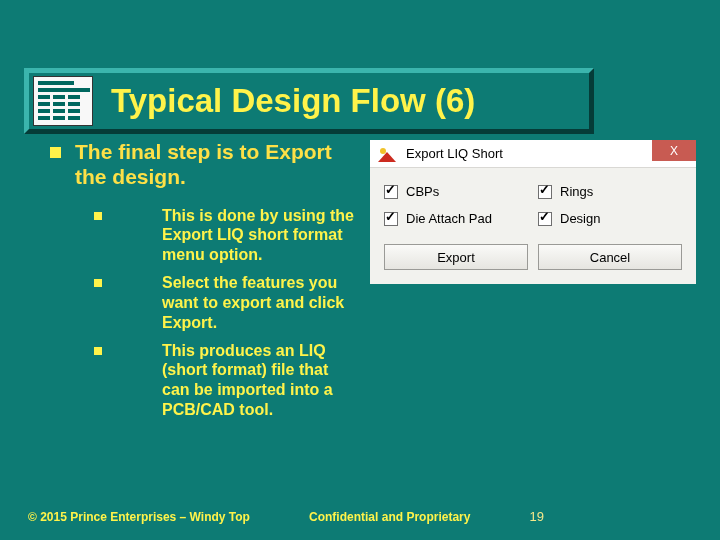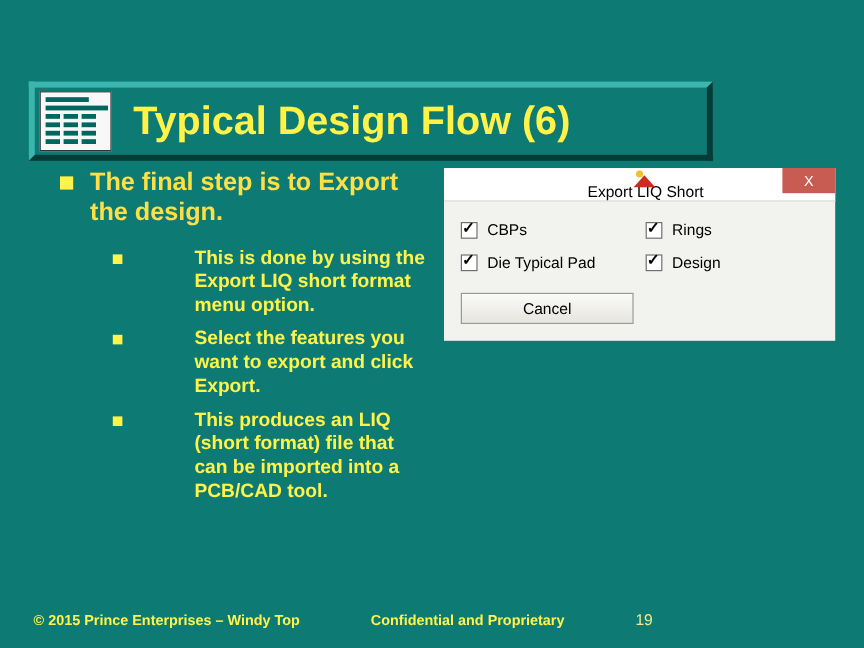--- a/index.html
+++ b/index.html
@@ -104,21 +104,20 @@
     font-size: 13px;
     color: #000;
   }
   .dlg-title {
     height: 28px;
     background: #fff;
     border-bottom: 1px solid #d9d8d4;
     display: flex;
     align-items: center;
     position: relative;
-    flex-direction: column;
   }
   .dlg-ico {
     width: 18px;
     height: 16px;
     margin-left: 8px;
     position: relative;
   }
   .dlg-ico .mtn {
     position: absolute;
     left: 0; top: 6px;
@@ -276,28 +275,31 @@
       <div class="chk checked">
         <div class="box"></div>
         <span>CBPs</span>
       </div>
       <div class="chk checked">
         <div class="box"></div>
         <span>Rings</span>
       </div>
       <div class="chk checked">
         <div class="box"></div>
-        <span>Die Typical Pad</span>
+        <span>Die Attach Pad</span>
       </div>
       <div class="chk checked">
         <div class="box"></div>
         <span>Design</span>
       </div>
     </div>
     <div class="btn-row">
+      <div class="btn">
+        <span>Export</span>
+      </div>
       <div class="btn">
         <span>Cancel</span>
       </div>
     </div>
   </div>
 </div>
 
 <div class="footer">
   <span>© 2015 Prince Enterprises – Windy Top</span>
   <span>Confidential and Proprietary</span>

